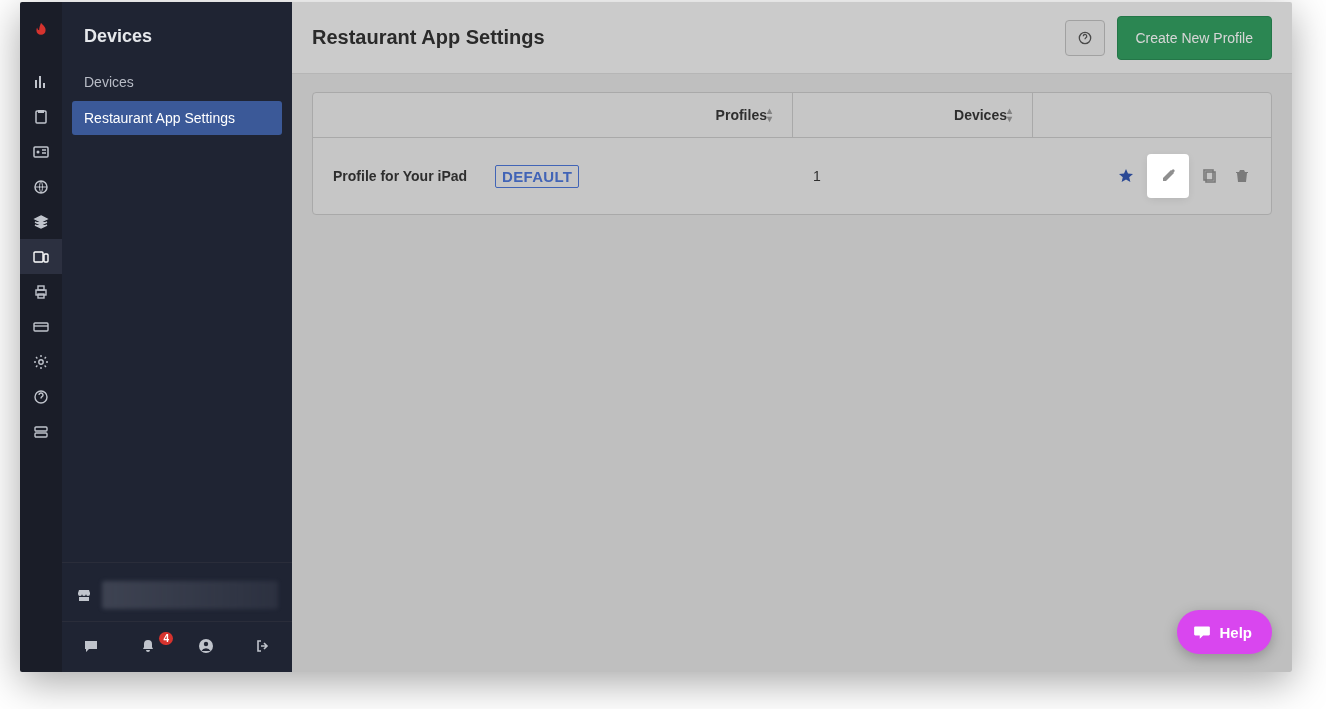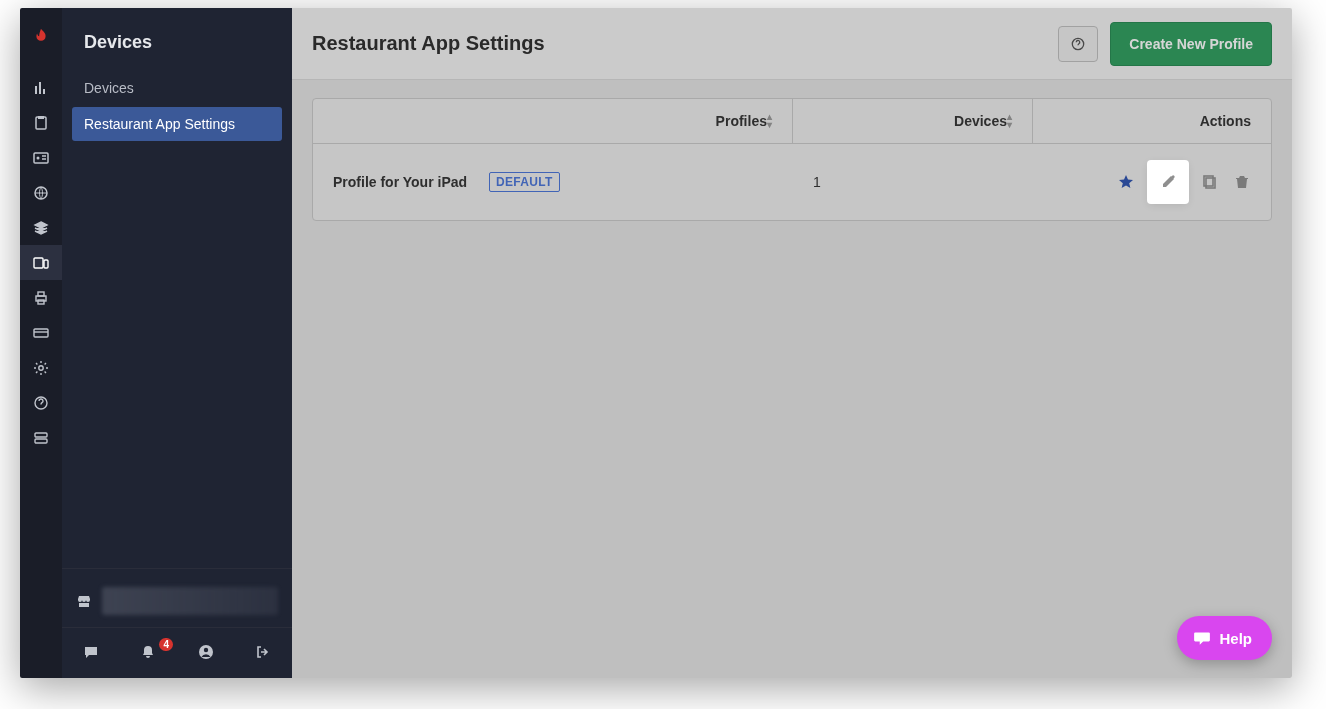--- a/index.html
+++ b/index.html
@@ -6,21 +6,21 @@
 body {
   font-family: -apple-system, BlinkMacSystemFont, "Segoe UI", Helvetica, Arial, sans-serif;
   background: #fff;
   width: 1326px;
   height: 709px;
   position: relative;
 }
 .app-frame {
   position: absolute;
   left: 20px;
-  top: 8px;
+  top: 2px;
   width: 1272px;
   height: 670px;
   display: flex;
   box-shadow: 0 10px 40px rgba(0,0,0,0.35);
   border-radius: 2px;
   overflow: hidden;
 }
 .icon-rail {
   width: 42px;
   background: #1a1d28;
@@ -135,21 +135,21 @@
   display:flex;align-items:center;justify-content:center;
   color:#555; cursor:pointer;
 }
 .create-btn {
   height: 44px;
   padding: 0 18px;
   background: #2f9e5f;
   border: 1px solid #278a52;
   color: #fff;
   font-size: 14px;
-  font-weight: 700;
+  font-weight: 400;
   border-radius: 4px;
   cursor:pointer;
 }
 .content-area { padding: 18px 20px; }
 .table {
   width: 100%;
   background: #ececec;
   border: 1px solid #c8c8c8;
   border-radius: 4px;
 }
@@ -164,27 +164,27 @@
   color: #333;
   display:flex; align-items:center;
   justify-content:flex-end;
 }
 .th.profiles { flex: 0 0 480px; border-right:1px solid #c8c8c8; }
 .th.devices  { flex: 0 0 240px; border-right:1px solid #c8c8c8; }
 .th.actions  { flex: 1; justify-content:flex-end; }
 .sort-caret { color:#9a9a9a; font-size:10px; line-height:8px; display:flex;flex-direction:column; }
 .trow { display:flex; }
 .td { padding: 18px 20px; font-size: 14px; color:#333; display:flex; align-items:center; }
-.td.profiles { flex: 0 0 480px; gap:22px; font-weight:600; }
+.td.profiles { flex: 0 0 480px; gap:28px; font-weight:600; }
 .td.devices  { flex: 0 0 240px; }
 .td.actions  { flex:1; justify-content:flex-end; gap:14px; }
 .default-badge {
   border: 1px solid #4a74d8;
   color: #4a74d8;
-  font-size: 12px;
+  font-size: 15px;
   font-weight: 700;
   padding: 2px 6px;
   border-radius: 2px;
   letter-spacing: 0.3px;
 }
 .action-ico { color:#8f8f8f; cursor:pointer; width:18px;height:18px; display:flex;align-items:center;justify-content:center;}
 .action-star { color:#2f54b0; }
 .action-ico.edit-highlight {
   background:#fff; padding: 10px 10px; border-radius:2px;
   box-shadow: 0 0 0 2px #fff, 0 2px 10px rgba(0,0,0,0.12);
@@ -344,23 +344,20 @@
     <div class="content-area">
       <div class="table">
         <div class="thead">
           <div class="th profiles">
             <span>Profiles</span>
             <span class="sort-caret">▴<br>▾</span>
           </div>
           <div class="th devices">
             <span>Devices</span>
             <span class="sort-caret">▴<br>▾</span>
-          </div>
-          <div class="th actions">
-            <span>Actions</span>
           </div>
         </div>
         <div class="trow">
           <div class="td profiles">
             <span>Profile for Your iPad</span>
             <span class="default-badge">DEFAULT</span>
           </div>
           <div class="td devices">
             <span>1</span>
           </div>

